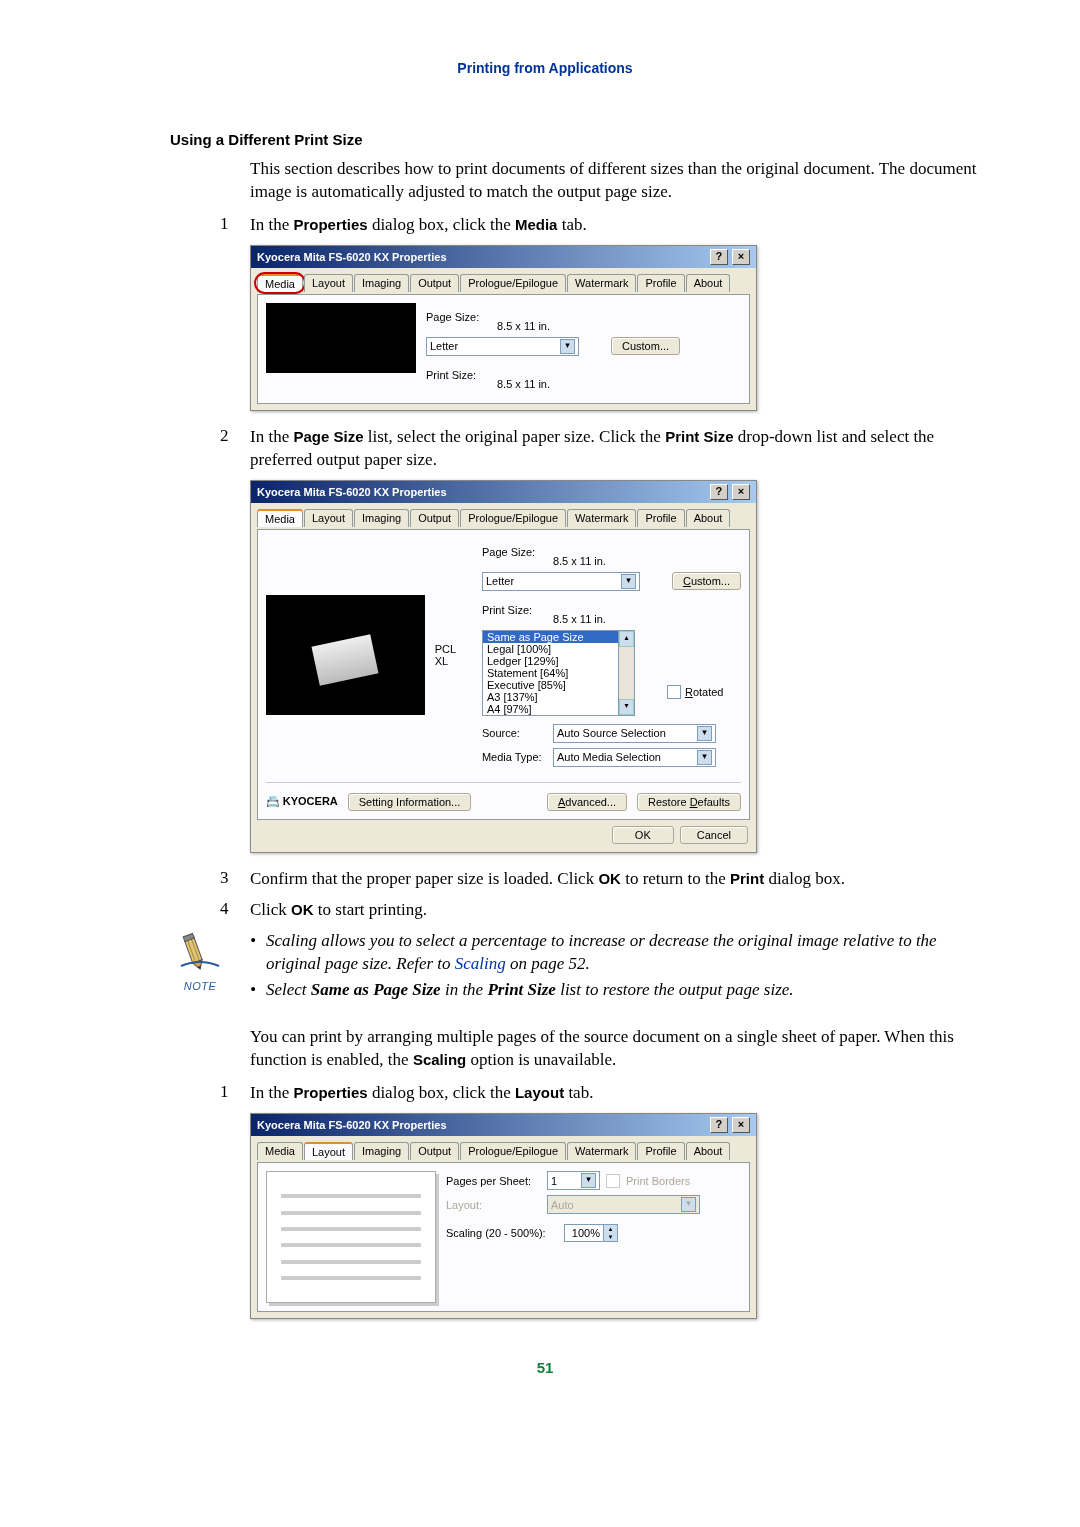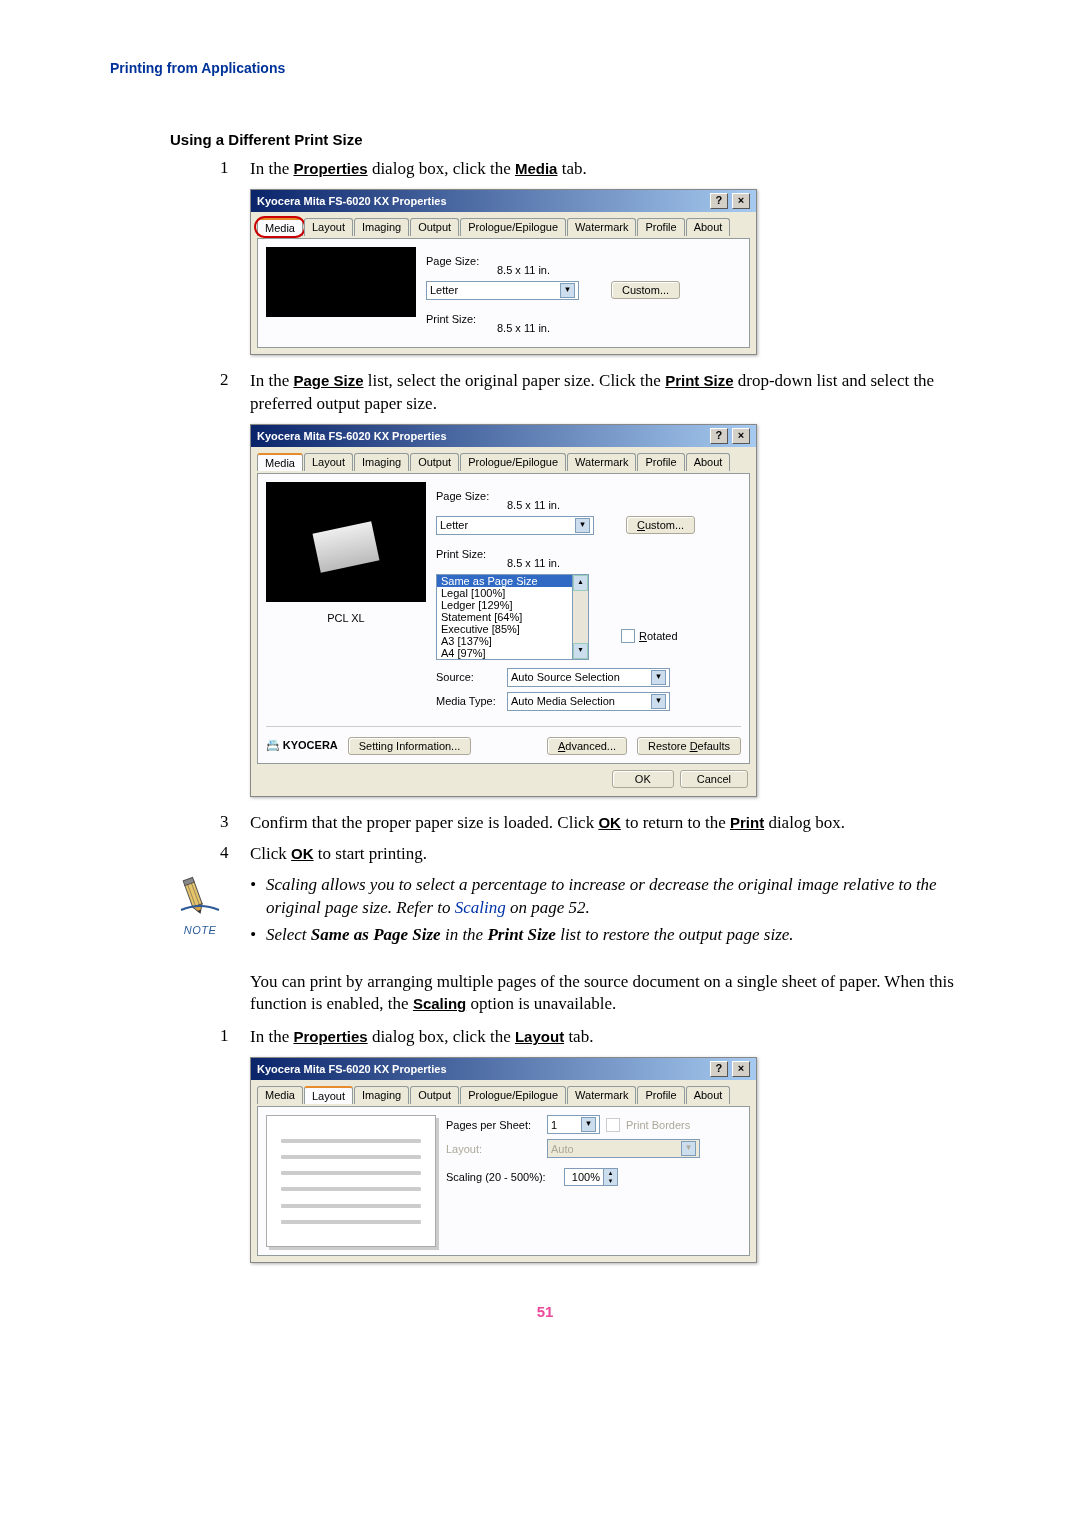--- a/index.html
+++ b/index.html
@@ -7,21 +7,21 @@
     font-family: "Times New Roman", Times, serif;
     background: #fff;
     color: #000;
     width: 1080px;
   }
   .page {
     padding: 60px 100px 40px 110px;
     position: relative;
   }
   .header-link {
-    text-align: left;
+    text-align: center;
     color: #003399;
     font-family: Arial, Helvetica, sans-serif;
     font-weight: bold;
     font-size: 14px;
     margin-bottom: 55px;
   }
   .section-title {
     font-family: Arial, Helvetica, sans-serif;
     font-weight: bold;
     font-size: 15px;
@@ -45,21 +45,21 @@
   .step-num {
     width: 30px;
     flex-shrink: 0;
     font-size: 17px;
   }
   .step-text {
     flex: 1;
     font-size: 17px;
     line-height: 1.35;
   }
-  .bold { font-weight: bold; font-family: Arial, Helvetica, sans-serif; font-size: 15px; text-decoration: underline; }
+  .bold { font-weight: bold; font-family: Arial, Helvetica, sans-serif; font-size: 15px; }
   .screenshot {
     margin-left: 140px;
     margin-bottom: 15px;
     margin-top: 8px;
   }
   .dlg {
     background: linear-gradient(#fff,#fff);
     border: 1px solid #888;
     box-shadow: 1px 1px 3px rgba(0,0,0,.3);
     font-family: "Tahoma", Arial, sans-serif;
@@ -247,21 +247,21 @@
   .note-list li::before {
     content: "•";
     flex-shrink: 0;
   }
   .bolditalic { font-weight: bold; font-style: italic; font-family: "Times New Roman", serif; }
   .link { color: #0033aa; }
   .pagenum {
     text-align: center;
     font-family: Arial, Helvetica, sans-serif;
     font-weight: bold;
-    color: #ec4899;
+    color: #15803d;
     font-size: 15px;
     margin-top: 40px;
   }
   .kyocera {
     font-family: Arial, sans-serif;
     font-weight: bold;
     font-size: 11px;
   }
   .underline { text-decoration: underline; }
   .spinner {
@@ -280,20 +280,21 @@
   .disabled{ color:#aca899; }
 </style>
 </head>
 <body>
 
 <div class="page">
 
   <div class="header-link">Printing from Applications</div>
 
   <div class="section-title">Using a Different Print Size</div>
+  <div class="body-text">This section describes how to print documents of different sizes than the original document. The document image is automatically adjusted to match the output page size.</div>
 
   <div class="step-row">
     <div class="step-num">1</div>
     <div class="step-text">
       <span>In the </span><span class="bold">Properties</span><span> dialog box, click the </span><span class="bold">Media</span><span> tab.</span>
     </div>
   </div>
 
   <div class="screenshot">
     <div class="dlg" style="width:505px;">
@@ -362,21 +363,21 @@
           <div class="tab">Layout</div>
           <div class="tab">Imaging</div>
           <div class="tab">Output</div>
           <div class="tab">Prologue/Epilogue</div>
           <div class="tab">Watermark</div>
           <div class="tab">Profile</div>
           <div class="tab">About</div>
         </div>
         <div class="dlg-inner" style="flex-direction:column; gap:6px;">
           <div style="display:flex; gap:10px;">
-            <div style="display:flex; flex-direction:column; gap:10px; align-items:center;">
+            <div style="display:flex; flex-direction:row; gap:10px; align-items:center;">
               <div class="preview-black-big" style="position:relative;">
                 <div style="position:absolute; bottom:35px; left:50%; transform:translateX(-50%) rotate(-12deg); width:60px; height:40px; background:linear-gradient(#eee,#bbb);"></div>
               </div>
               <div style="font-size:11px;">PCL XL</div>
             </div>
             <div style="flex:1;">
               <div class="field-row">
                 <span class="label">Page Size:</span>
                 <span class="valtext">8.5 x 11 in.</span>
               </div>

